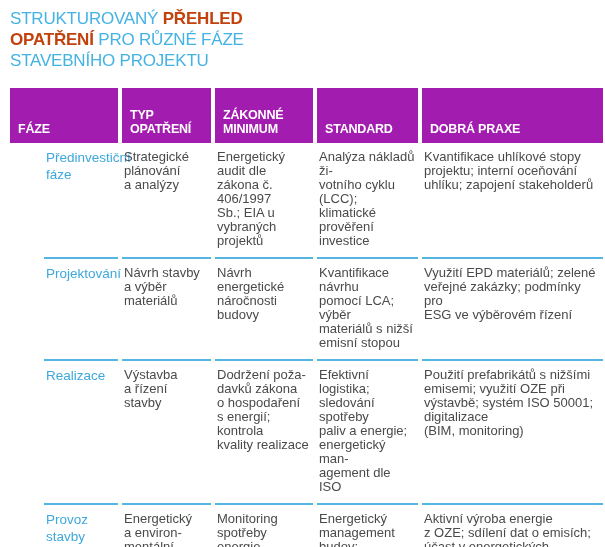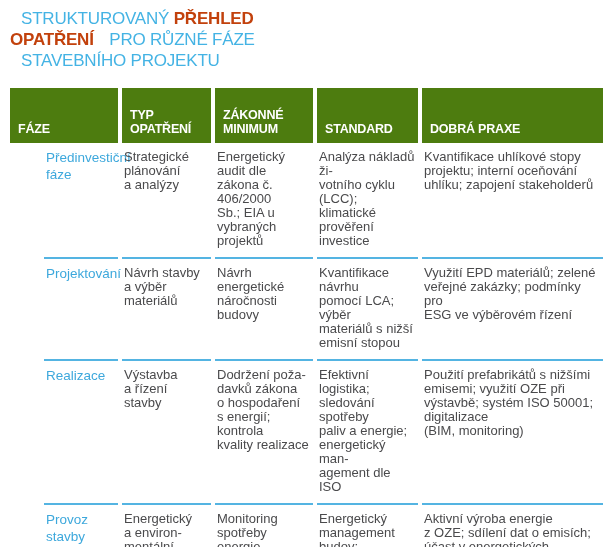--- a/index.html
+++ b/index.html
@@ -11,31 +11,31 @@
     overflow:hidden;
   }
   
   .title{
     padding:8px 0 0 10px;
     font-size:17px;
     line-height:21px;
     letter-spacing:-0.2px;
     text-transform:uppercase;
   }
-  .title .lt{color:#44B3E4;font-weight:400;margin-left:11px;}
+  .title .lt{color:#44B3E4;font-weight:400;}
   .title .bd{color:#c2410c;font-weight:700;}
   
   .grid{
     display:grid;
     grid-template-columns:108px 89px 98px 101px 181px;
     column-gap:4px;
     margin:17px 0 0 10px;
   }
   .h{
-    background:#4d7c0f;
+    background:#a21caf;
     color:#ffffff;
     height:55px;
     box-sizing:border-box;
     display:flex;
     align-items:flex-end;
     padding:5px 5px 7px 8px;
     font-size:12.5px;
     font-weight:700;
     line-height:14px;
     letter-spacing:-0.2px;
@@ -79,21 +79,21 @@
 minimum</div>
     <div class="h">Standard</div>
     <div class="h">Dobrá praxe</div>
 
     <div class="c phase">Předinvestiční
 fáze</div>
     <div class="c">Strategické
 plánování
 a analýzy</div>
     <div class="c">Energetický audit dle
-zákona č. 406/2000
+zákona č. 406/1997
 Sb.; EIA u vybraných
 projektů</div>
     <div class="c">Analýza nákladů ži-
 votního cyklu (LCC);
 klimatické prověření
 investice</div>
     <div class="c">Kvantifikace uhlíkové stopy
 projektu; interní oceňování
 uhlíku; zapojení stakeholderů</div>
 

